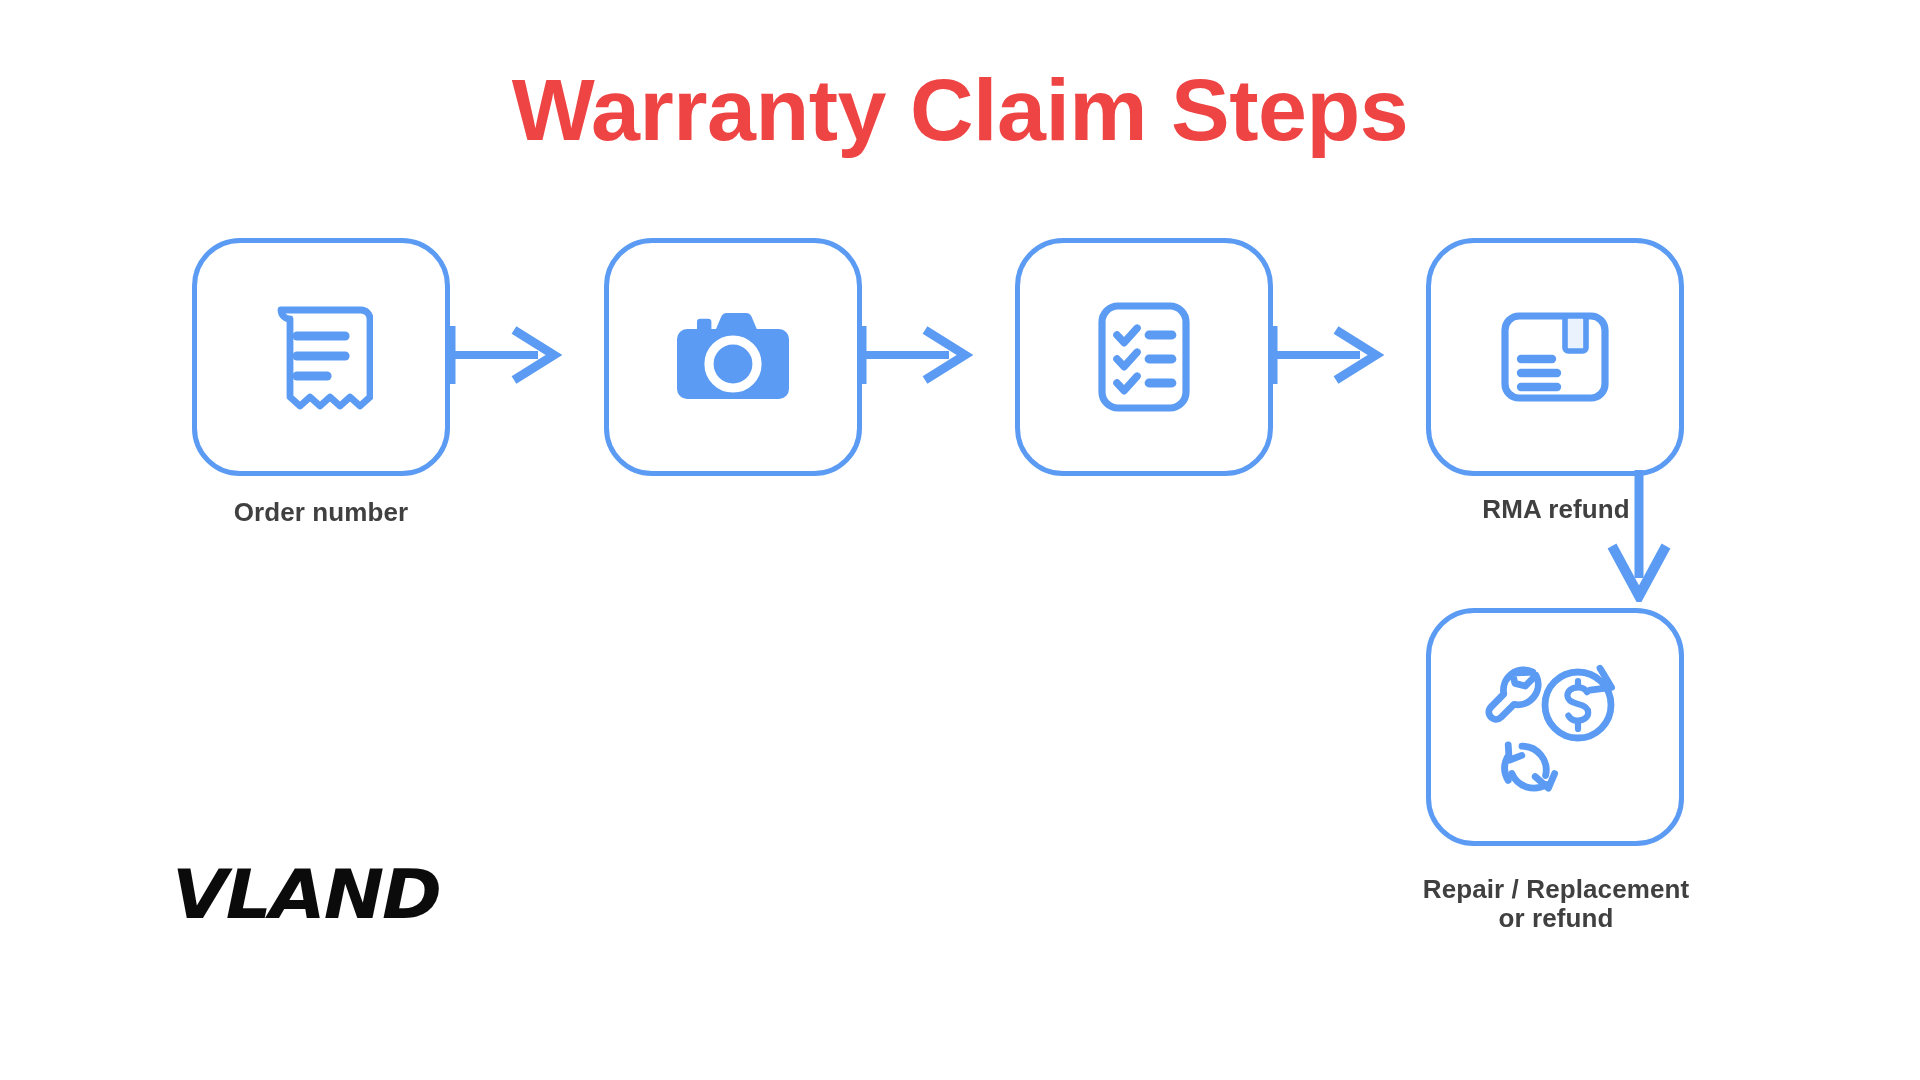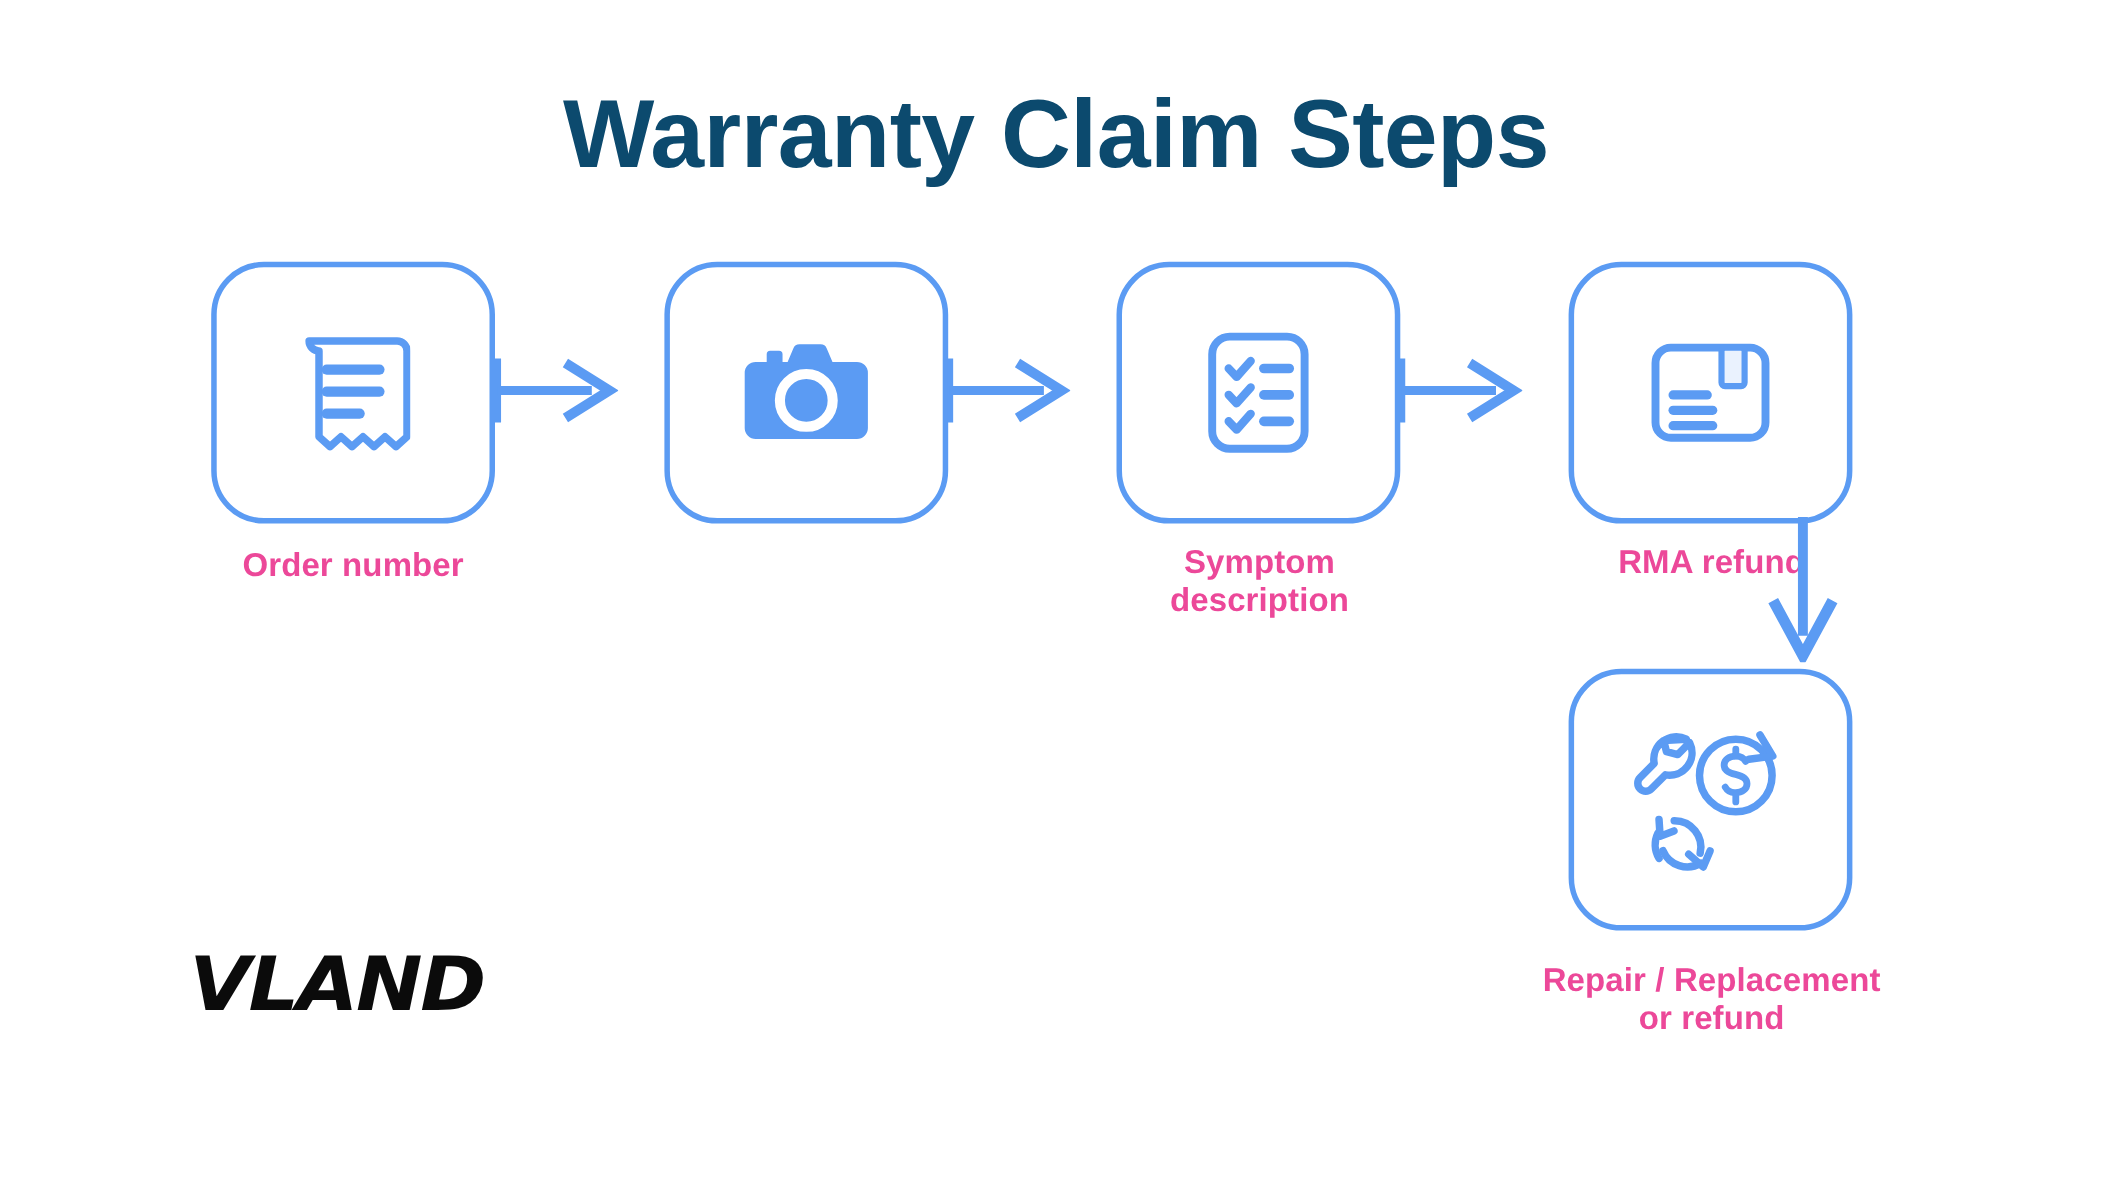--- a/index.html
+++ b/index.html
@@ -18,28 +18,28 @@
 
   #stage {
     position: absolute;
     inset: 0;
   }
 
   
   .title {
     position: absolute;
     left: 0;
-    top: 76px;
+    top: 64px;
     width: 1920px;
     text-align: center;
     font-size: 88px;
     line-height: 1.05;
     font-weight: 700;
     letter-spacing: -0.5px;
-    color: #0c4a6e;
+    color: #ef4444;
     white-space: nowrap;
   }
 
   
   .card {
     position: absolute;
     width: 258px;
     height: 238px;
     border: 5px solid #5B9BF3;
     border-radius: 48px;
@@ -55,22 +55,22 @@
   .card-2 { left: 604px;  top: 238px; }
   .card-3 { left: 1015px; top: 238px; }
   .card-4 { left: 1426px; top: 238px; }
   .card-5 { left: 1426px; top: 608px; }
 
   
   .step-label {
     position: absolute;
     width: 300px;
     text-align: center;
-    color: #ec4899;
-    font-size: 30px;
+    color: #404040;
+    font-size: 26px;
     font-weight: 700;
     line-height: 1.12;
     letter-spacing: 0.1px;
   }
   .label-1 { left: 171px;  top: 498px; }
   .label-2 { left: 584px;  top: 498px; }
   .label-3 { left: 995px;  top: 495px; }
   .label-4 { left: 1406px; top: 495px; }
   .label-5 { left: 1390px; top: 875px; width: 332px; text-align: center; }
 
@@ -165,24 +165,20 @@
         <rect x="4" y="4" width="42" height="51" rx="8" stroke="#5B9BF3" stroke-width="3.6" fill="none"></rect>
         <path d="M11.5 18.5 l3.6 3.8 l6.4 -7.2" stroke="#5B9BF3" stroke-width="3.8" fill="none" stroke-linecap="round" stroke-linejoin="round"></path>
         <path d="M11.5 30.5 l3.6 3.8 l6.4 -7.2" stroke="#5B9BF3" stroke-width="3.8" fill="none" stroke-linecap="round" stroke-linejoin="round"></path>
         <path d="M11.5 42.5 l3.6 3.8 l6.4 -7.2" stroke="#5B9BF3" stroke-width="3.8" fill="none" stroke-linecap="round" stroke-linejoin="round"></path>
         <line x1="27.5" y1="18.5" x2="39" y2="18.5" stroke="#5B9BF3" stroke-width="4.4" stroke-linecap="round"></line>
         <line x1="27.5" y1="30.5" x2="39" y2="30.5" stroke="#5B9BF3" stroke-width="4.4" stroke-linecap="round"></line>
         <line x1="27.5" y1="42.5" x2="39" y2="42.5" stroke="#5B9BF3" stroke-width="4.4" stroke-linecap="round"></line>
       </svg>
     </span>
   </div>
-  <div class="step-label label-3">
-    <div>Symptom</div>
-    <div>description</div>
-  </div>
 
   <span class="arrow-h arr-3">
     <svg width="112" height="70" viewBox="0 0 112 70" fill="none">
       <path d="M2 6 V64" stroke="#5B9BF3" stroke-width="7"></path>
       <path d="M2 35 H88" stroke="#5B9BF3" stroke-width="8"></path>
       <path d="M64 10 L104 35 L64 60" stroke="#5B9BF3" stroke-width="9" fill="none"></path>
     </svg>
   </span>
 
   <div class="card card-4">

